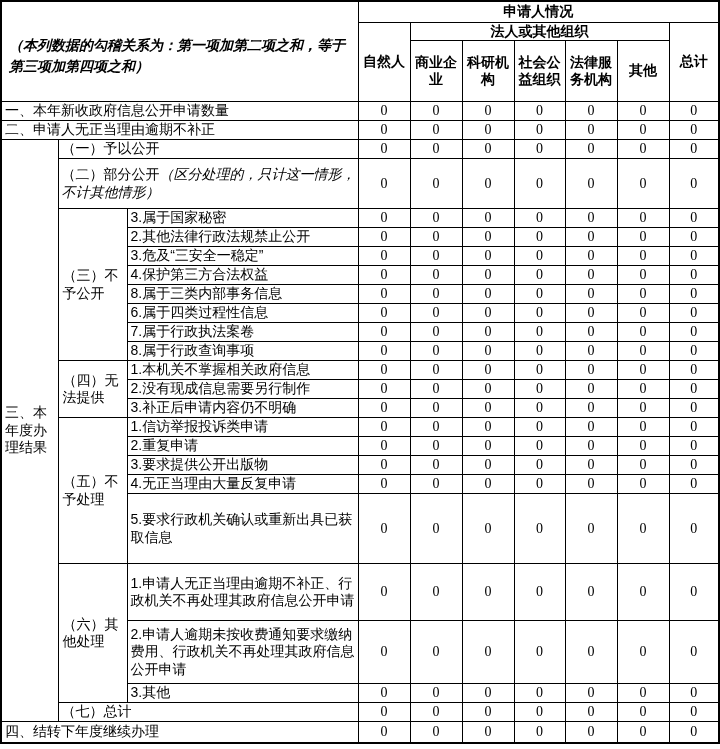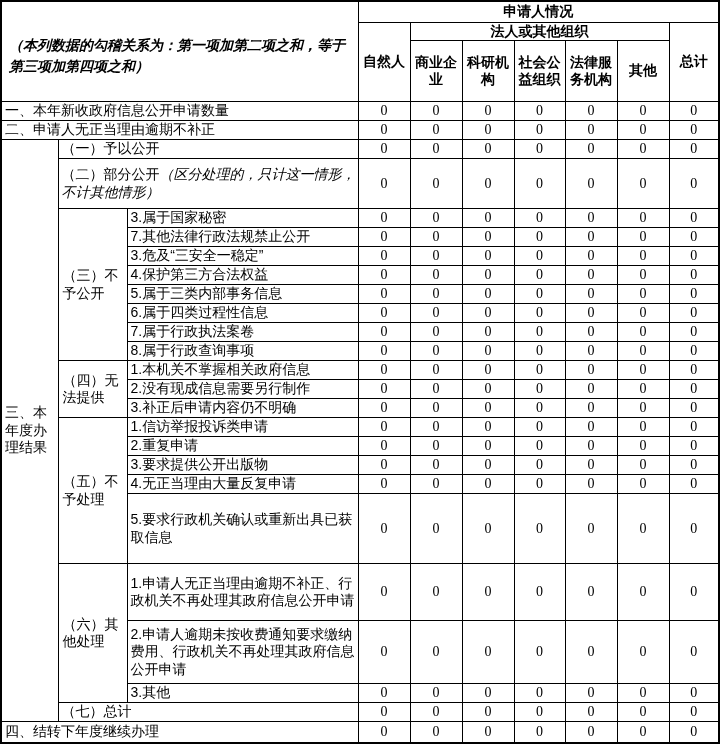--- a/index.html
+++ b/index.html
@@ -142,21 +142,21 @@
     <td class="item">3.属于国家秘密</td>
   <td class="num">0</td>
         <td class="num">0</td>
         <td class="num">0</td>
         <td class="num">0</td>
         <td class="num">0</td>
         <td class="num">0</td>
         <td class="num">0</td>
       </tr>
   <tr class="r">
-    <td class="item">7.其他法律行政法规禁止公开</td>
+    <td class="item">2.其他法律行政法规禁止公开</td>
   <td class="num">0</td>
         <td class="num">0</td>
         <td class="num">0</td>
         <td class="num">0</td>
         <td class="num">0</td>
         <td class="num">0</td>
         <td class="num">0</td>
       </tr>
   <tr class="r">
     <td class="item">3.危及“三安全一稳定”</td>
@@ -172,21 +172,21 @@
     <td class="item">4.保护第三方合法权益</td>
   <td class="num">0</td>
         <td class="num">0</td>
         <td class="num">0</td>
         <td class="num">0</td>
         <td class="num">0</td>
         <td class="num">0</td>
         <td class="num">0</td>
       </tr>
   <tr class="r">
-    <td class="item">5.属于三类内部事务信息</td>
+    <td class="item">8.属于三类内部事务信息</td>
   <td class="num">0</td>
         <td class="num">0</td>
         <td class="num">0</td>
         <td class="num">0</td>
         <td class="num">0</td>
         <td class="num">0</td>
         <td class="num">0</td>
       </tr>
   <tr class="r">
     <td class="item">6.属于四类过程性信息</td>

